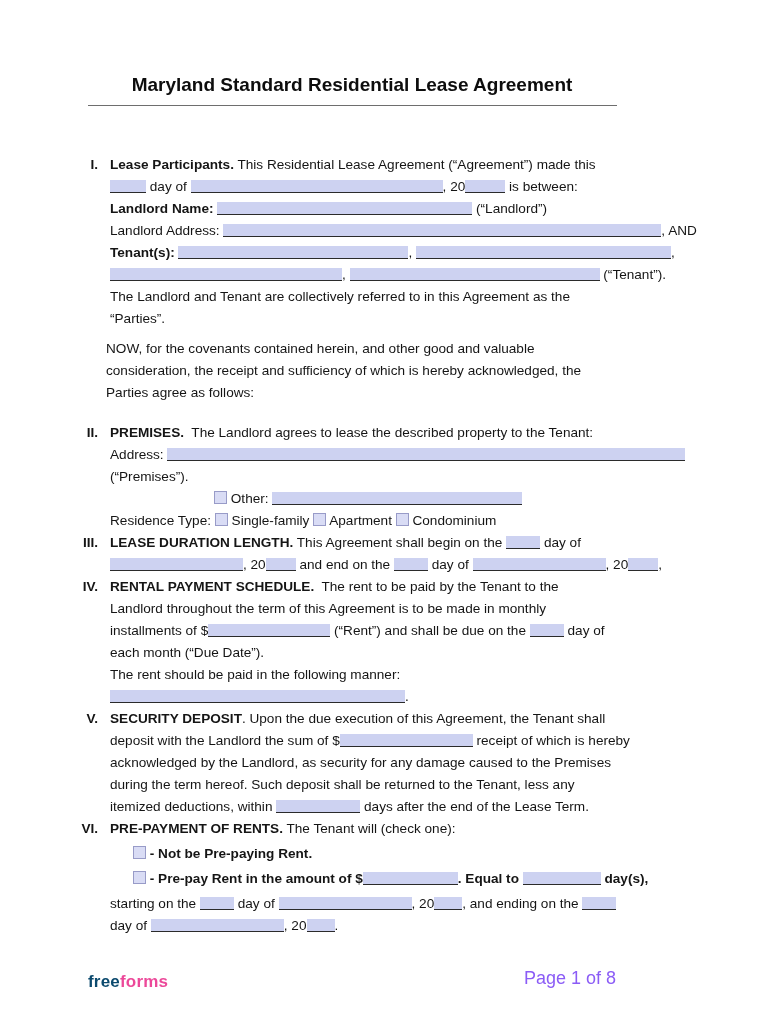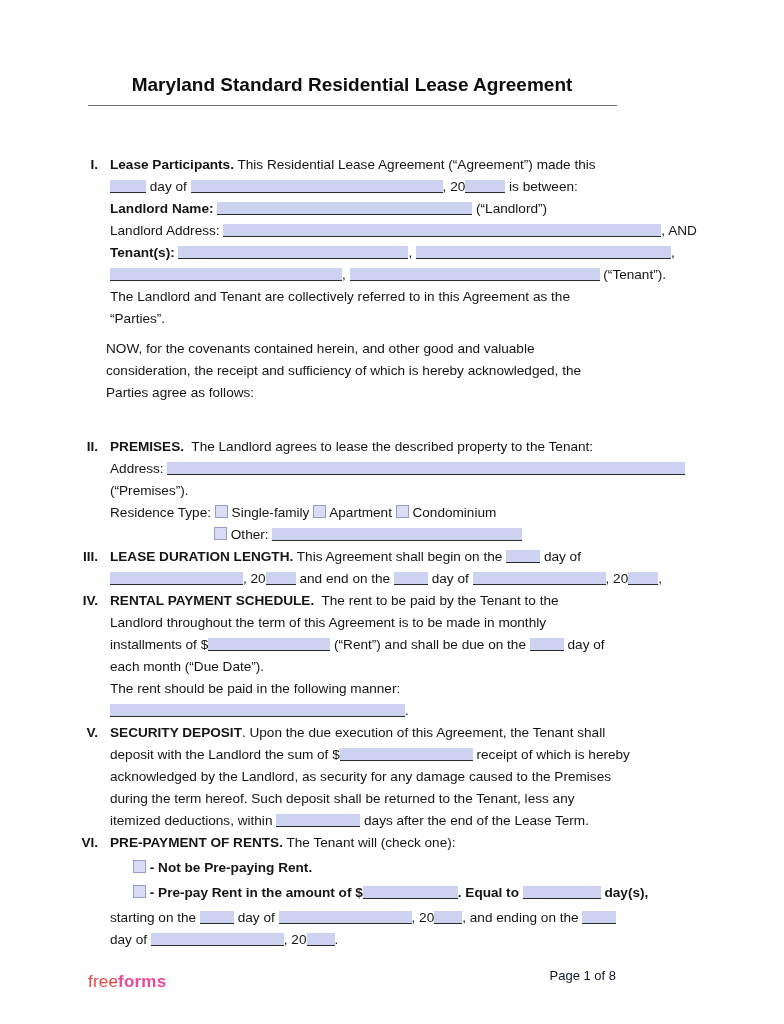--- a/index.html
+++ b/index.html
@@ -17,28 +17,28 @@
   .b { font-weight:bold; }
   .f {
     display:inline-block; background:#cdd2f1; border-bottom:1px solid #2b2b2b;
     height:12px; vertical-align:-2px;
   }
   .cb {
     display:inline-block; width:11px; height:11px; background:#d9dcf5;
     border:1.5px solid #989bc8; vertical-align:-1px; box-sizing:content-box;
   }
   .mt8  { margin-top:8px;gap:8px; }
-  .mt18 { margin-top:32px; }
+  .mt18 { margin-top:18px; }
   .opt  { margin-top:3px; }
   .indent1 { padding-left:104px; }
   .indent2 { padding-left:23px;font-weight:bold; }
   .footer-left { position:absolute; left:88px; top:972px; font-size:17px; letter-spacing:.2px; }
-  .free  { color:#ef4444; }
+  .free  { color:#0c4a6e;font-weight:bold; }
   .forms { color:#ec4899; font-weight:bold; }
-  .footer-right { position:absolute; right:88px; top:968px; font-size:13px; color:#0f172a; }
+  .footer-right { position:absolute; right:88px; top:968px; font-size:18px; color:#8b5cf6; }
 </style>
 </head>
 <body>
 
 <div class="page">
 
   <div class="title">Maryland Standard Residential Lease Agreement</div>
   <hr class="rule">
 
   <div class="content">
@@ -65,22 +65,22 @@
         <div class="line">Parties agree as follows:</div>
       </div>
     </div>
 
     <div class="sec mt18">
       <div class="num">II.</div>
       <div>
         <div class="line"><span class="b">PREMISES.</span><span>&nbsp; The Landlord agrees to lease the described property to the Tenant:</span></div>
         <div class="line"><span>Address: </span><span class="f" style="width:518px"></span></div>
         <div class="line">(“Premises”).</div>
+        <div class="line indent1"><span class="cb"></span><span> Other: </span><span class="f" style="width:250px"></span></div>
         <div class="line"><span>Residence Type: </span><span class="cb"></span><span> Single-family </span><span class="cb"></span><span> Apartment </span><span class="cb"></span><span> Condominium</span></div>
-        <div class="line indent1"><span class="cb"></span><span> Other: </span><span class="f" style="width:250px"></span></div>
       </div>
     </div>
 
     <div class="sec">
       <div class="num">III.</div>
       <div>
         <div class="line"><span class="b">LEASE DURATION LENGTH.</span><span> This Agreement shall begin on the </span><span class="f" style="width:34px"></span><span> day of</span></div>
         <div class="line"><span class="f" style="width:133px"></span><span>, 20</span><span class="f" style="width:30px"></span><span> and end on the </span><span class="f" style="width:34px"></span><span> day of </span><span class="f" style="width:133px"></span><span>, 20</span><span class="f" style="width:30px"></span><span>,</span></div>
       </div>
     </div>

